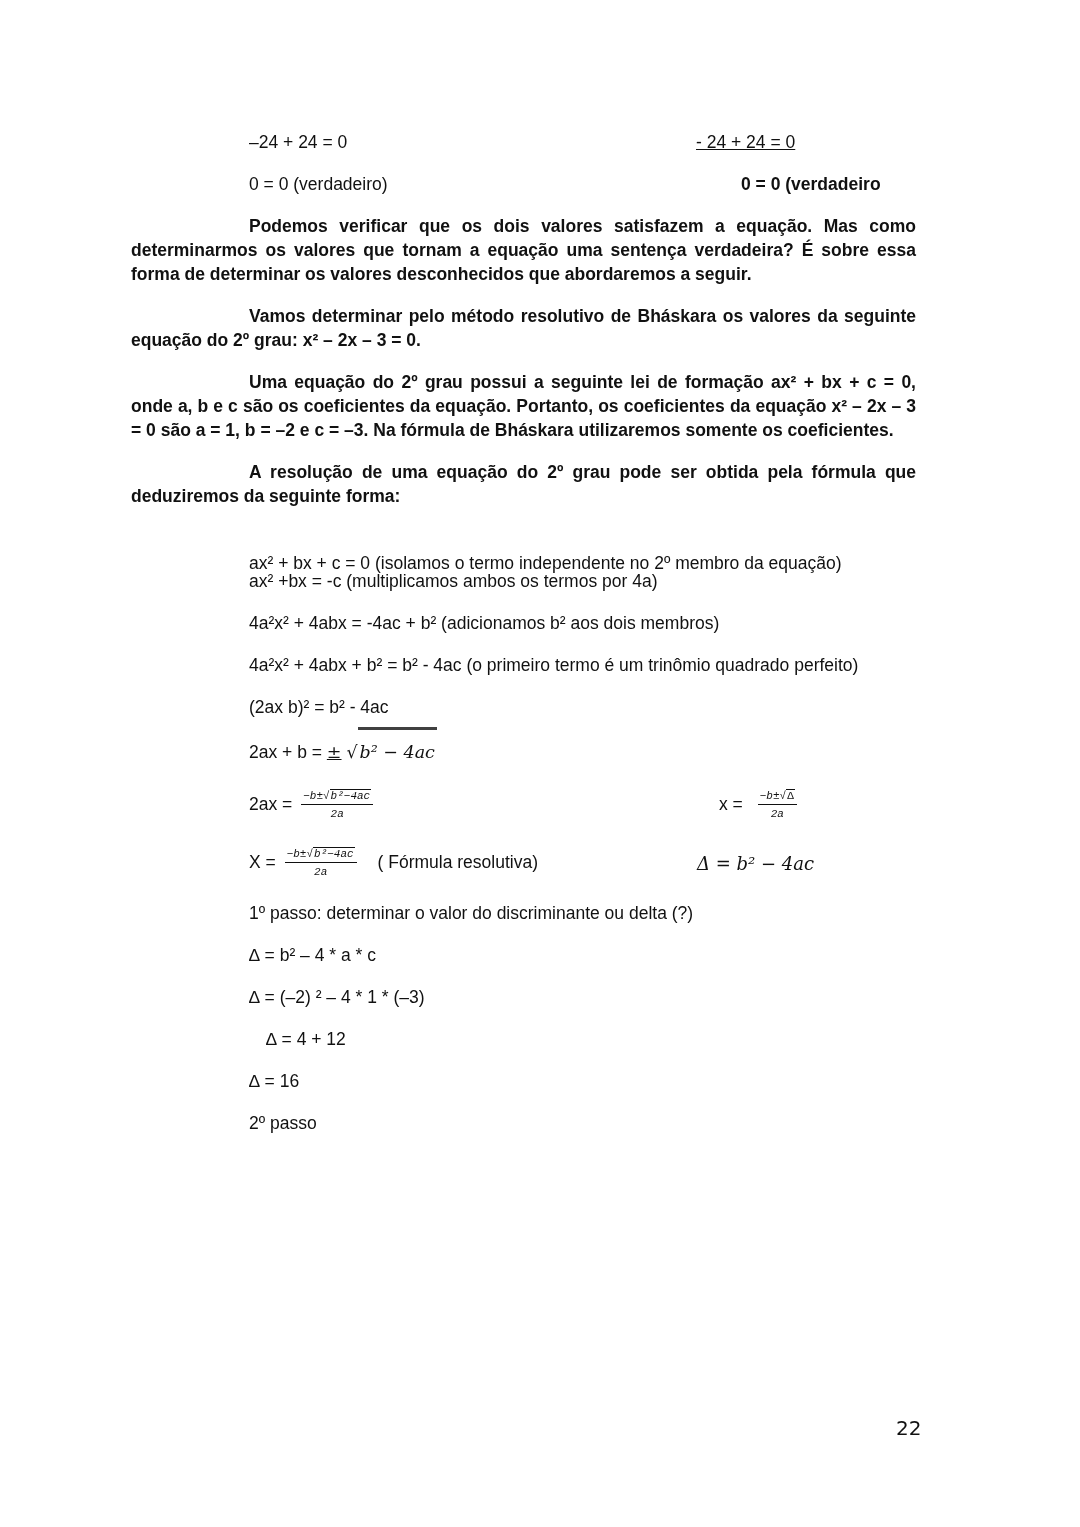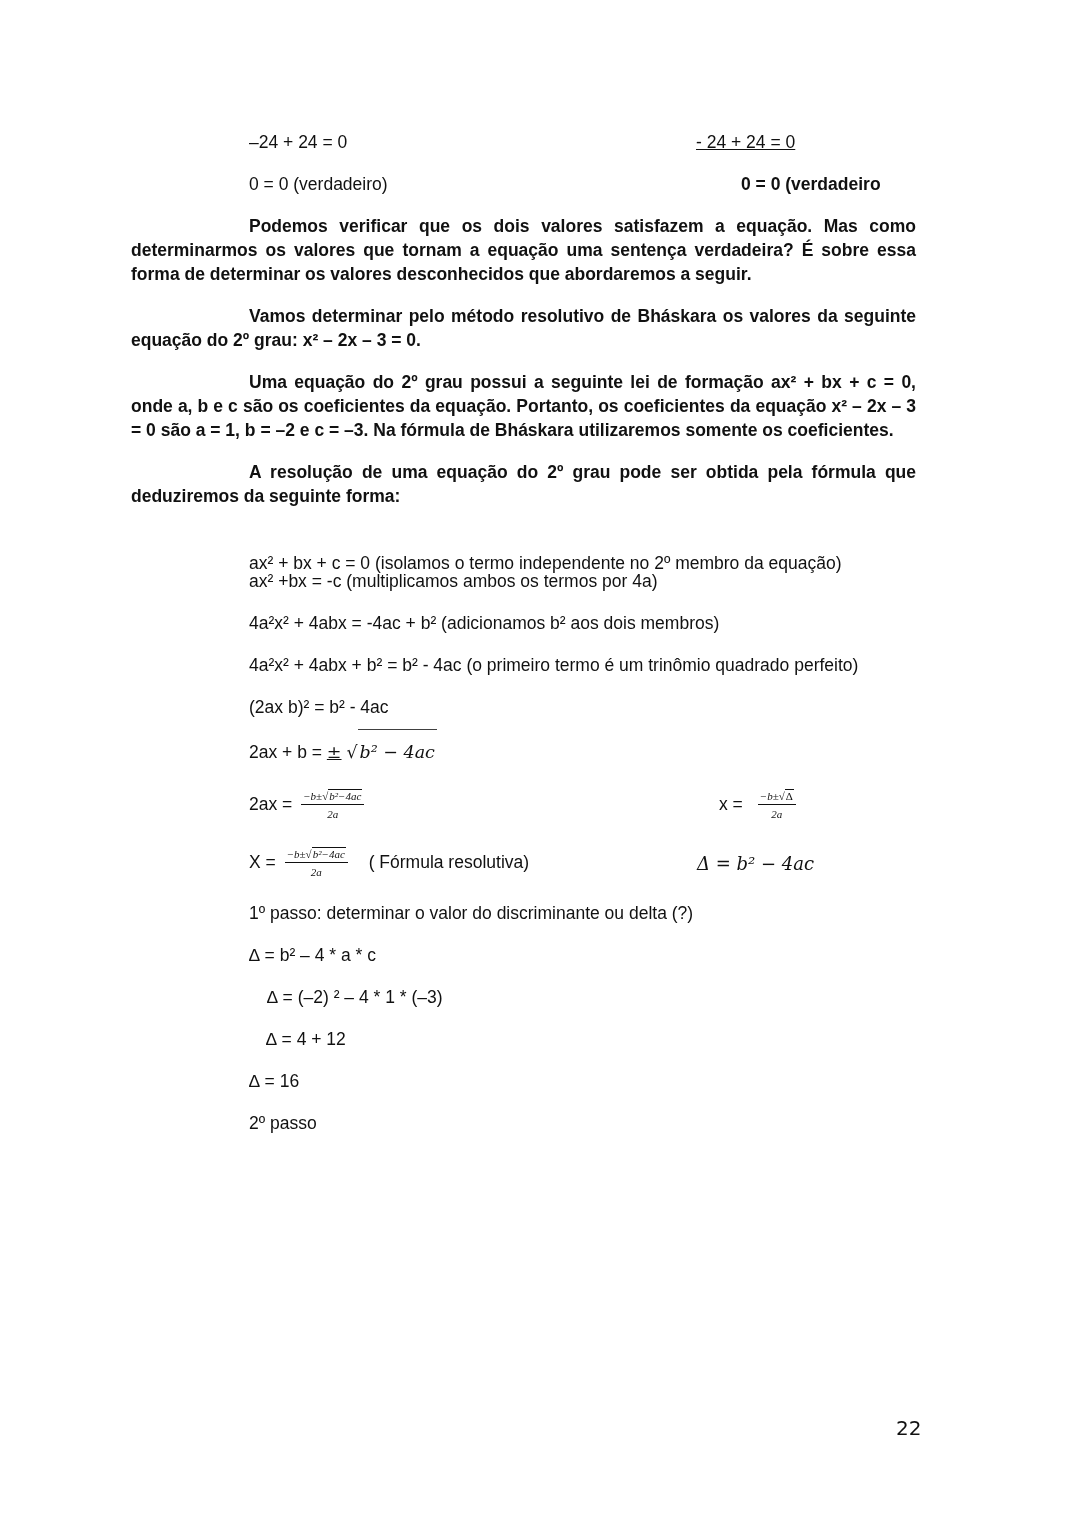--- a/index.html
+++ b/index.html
@@ -36,42 +36,42 @@
     }
     .math {
       font-family: "DejaVu Serif", serif;
       font-style: italic;
     }
     .frac {
       display: inline-flex;
       flex-direction: column;
       align-items: center;
       vertical-align: middle;
-      font-family: Liberation Serif, serif;
+      font-family: Liberation Mono, monospace;
       font-style: italic;
       font-size: 11px;
       line-height: 14px;
       margin-left: 4px;
     }
     .frac .num {
       border-bottom: 1px solid #111;
       padding: 0 2px 1px 2px;
     }
     .frac .den {
       padding-top: 2px;
     }
     .sqrt {
       display: inline-block;
     }
     .sqrt .rad {
       border-top: 1px solid #111;
       padding: 0 1px;
     }
     .big-sqrt .rad {
-      border-top: 1px solid #404040;
+      border-top: 3px solid #404040;
       padding: 12px 2px;
     }
     .page-number {
       position: absolute;
       left: 896px;
       top: 1416px;
       font-family: "DejaVu Sans", sans-serif;
       font-size: 20px;
     }
   </style>
@@ -124,18 +124,18 @@
     <span class="num"><span>−b±</span><span class="sqrt"><span style="font-style:normal;">√</span><span class="rad">b²−4ac</span></span></span>
     <span class="den">2a</span>
   </span>
   <span style="margin-left:16px;">( Fórmula resolutiva)</span>
 </div>
 
 <div class="line math" style="left:697px; top:852px; font-size:18px;">Δ = b² − 4ac</div>
 
 <div class="line" style="left:249px; top:901px;">1º passo: determinar o valor do discriminante ou delta (?)</div>
 <div class="line" style="left:249px; top:943px;">∆ = b² – 4 * a * c</div>
-<div class="line" style="left:267px; top:985px;">∆ = (–2) ² – 4 * 1 * (–3)</div>
+<div class="line" style="left:249px; top:985px;">∆ = (–2) ² – 4 * 1 * (–3)</div>
 <div class="line" style="left:266px; top:1027px;">∆ = 4 + 12</div>
 <div class="line" style="left:249px; top:1069px;">∆ = 16</div>
 <div class="line" style="left:249px; top:1111px;">2º passo</div>
 
 <div class="page-number">22</div>
 
 </body></html>

